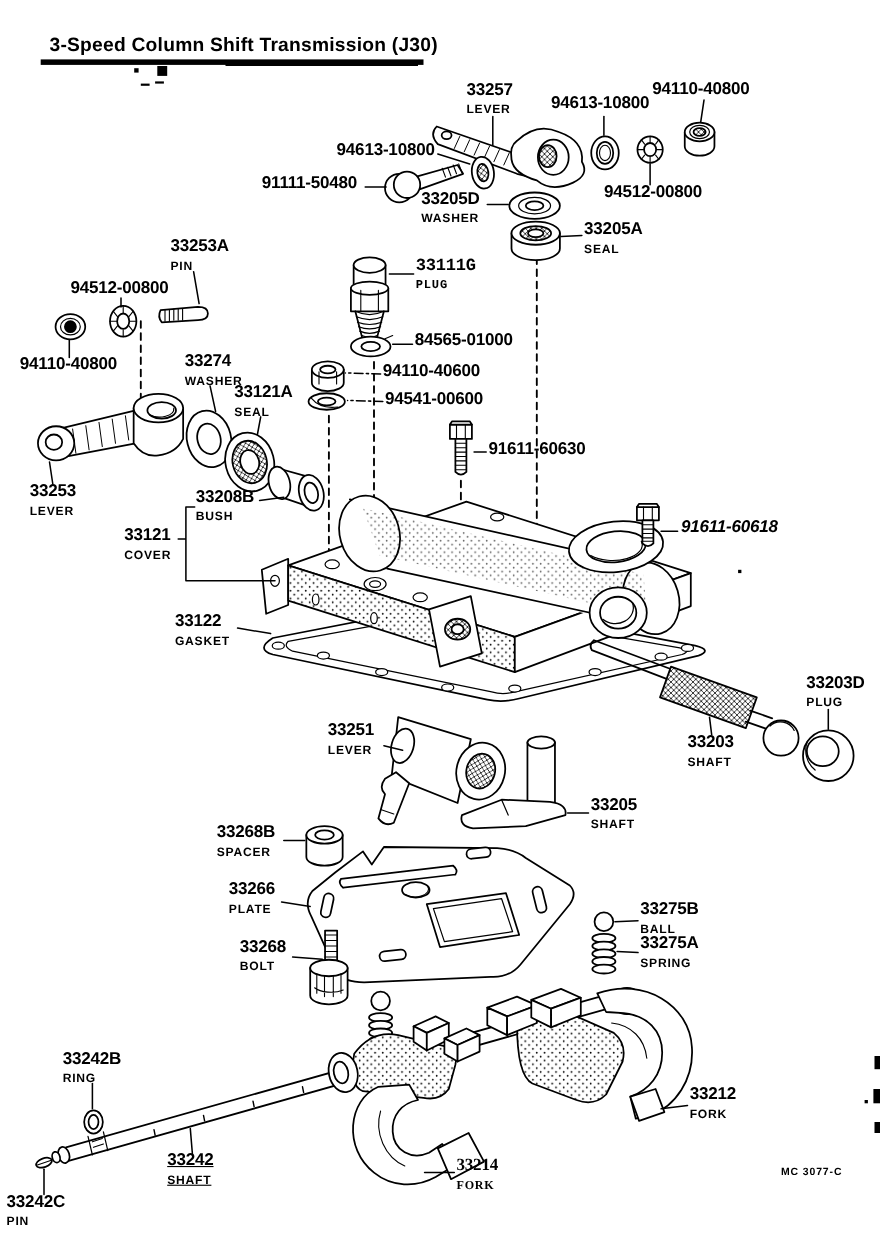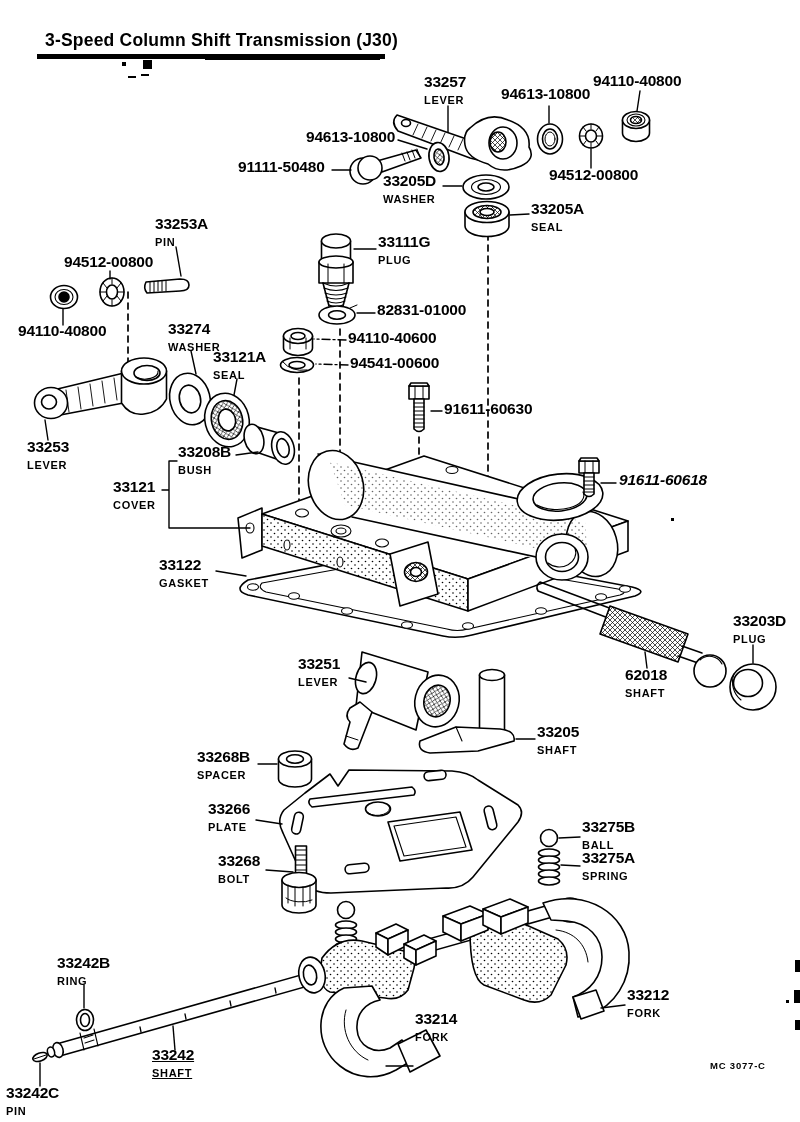--- a/index.html
+++ b/index.html
@@ -460,26 +460,26 @@
         <span class="num">33205A</span>
         <span class="name">SEAL</span>
       </div>
       <div class="part-label" style="left: 155px; top: 216px;">
         <span class="num">33253A</span>
         <span class="name">PIN</span>
       </div>
       <div class="part-label" style="left: 64px; top: 254px;">
         <span class="num">94512-00800</span>
       </div>
-      <div class="part-label" style="left: 378px; top: 234px;">
+      <div class="part-label" style="left: 378px; top: 234px; font-family: Liberation Mono, monospace;">
         <span class="num">33111G</span>
         <span class="name">PLUG</span>
       </div>
       <div class="part-label" style="left: 377px; top: 302px;">
-        <span class="num">82831-01000</span>
+        <span class="num">84565-01000</span>
       </div>
       <div class="part-label" style="left: 18px; top: 323px;">
         <span class="num">94110-40800</span>
       </div>
       <div class="part-label" style="left: 168px; top: 321px;">
         <span class="num">33274</span>
         <span class="name">WASHER</span>
       </div>
       <div class="part-label" style="left: 348px; top: 330px;">
         <span class="num">94110-40600</span>
@@ -515,21 +515,21 @@
       </div>
       <div class="part-label" style="left: 733px; top: 613px;">
         <span class="num">33203D</span>
         <span class="name">PLUG</span>
       </div>
       <div class="part-label" style="left: 298px; top: 656px;">
         <span class="num">33251</span>
         <span class="name">LEVER</span>
       </div>
       <div class="part-label" style="left: 625px; top: 667px;">
-        <span class="num">62018</span>
+        <span class="num">33203</span>
         <span class="name">SHAFT</span>
       </div>
       <div class="part-label" style="left: 537px; top: 724px;">
         <span class="num">33205</span>
         <span class="name">SHAFT</span>
       </div>
       <div class="part-label" style="left: 197px; top: 749px;">
         <span class="num">33268B</span>
         <span class="name">SPACER</span>
       </div>
@@ -554,21 +554,21 @@
         <span class="name">RING</span>
       </div>
       <div class="part-label" style="left: 627px; top: 987px;">
         <span class="num">33212</span>
         <span class="name">FORK</span>
       </div>
       <div class="part-label" style="left: 152px; top: 1047px; text-decoration: underline;">
         <span class="num">33242</span>
         <span class="name">SHAFT</span>
       </div>
-      <div class="part-label" style="left: 415px; top: 1011px;">
+      <div class="part-label" style="left: 415px; top: 1052px; font-family: Liberation Serif, serif;">
         <span class="num">33214</span>
         <span class="name">FORK</span>
       </div>
       <div class="part-label" style="left: 6px; top: 1085px;">
         <span class="num">33242C</span>
         <span class="name">PIN</span>
       </div>
     </div>
 
   <div id="doc-code">MC 3077-C</div>

